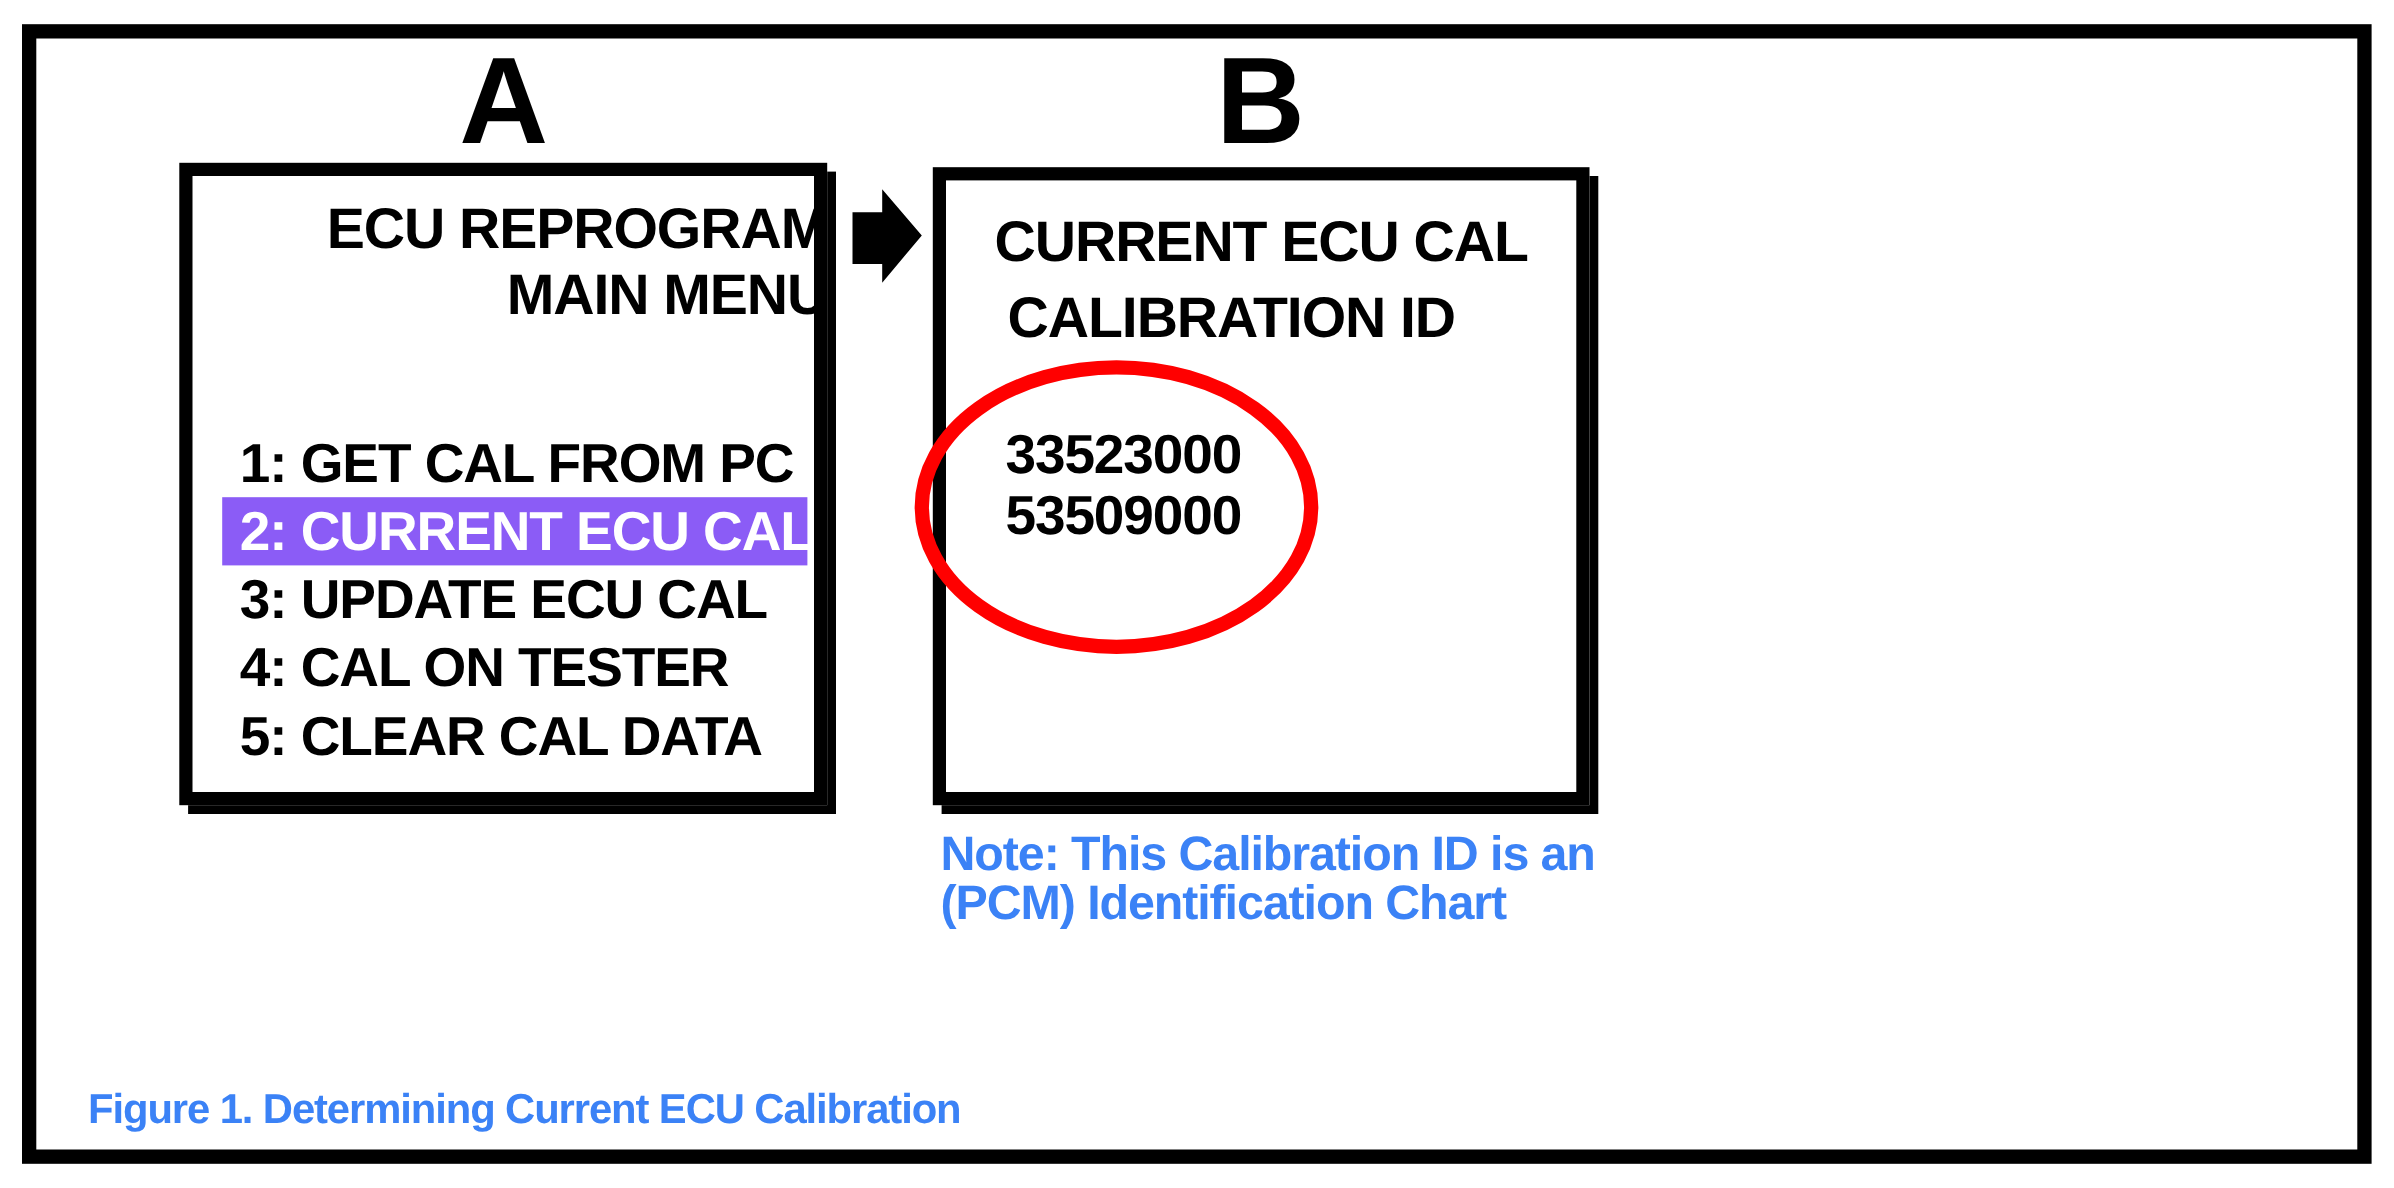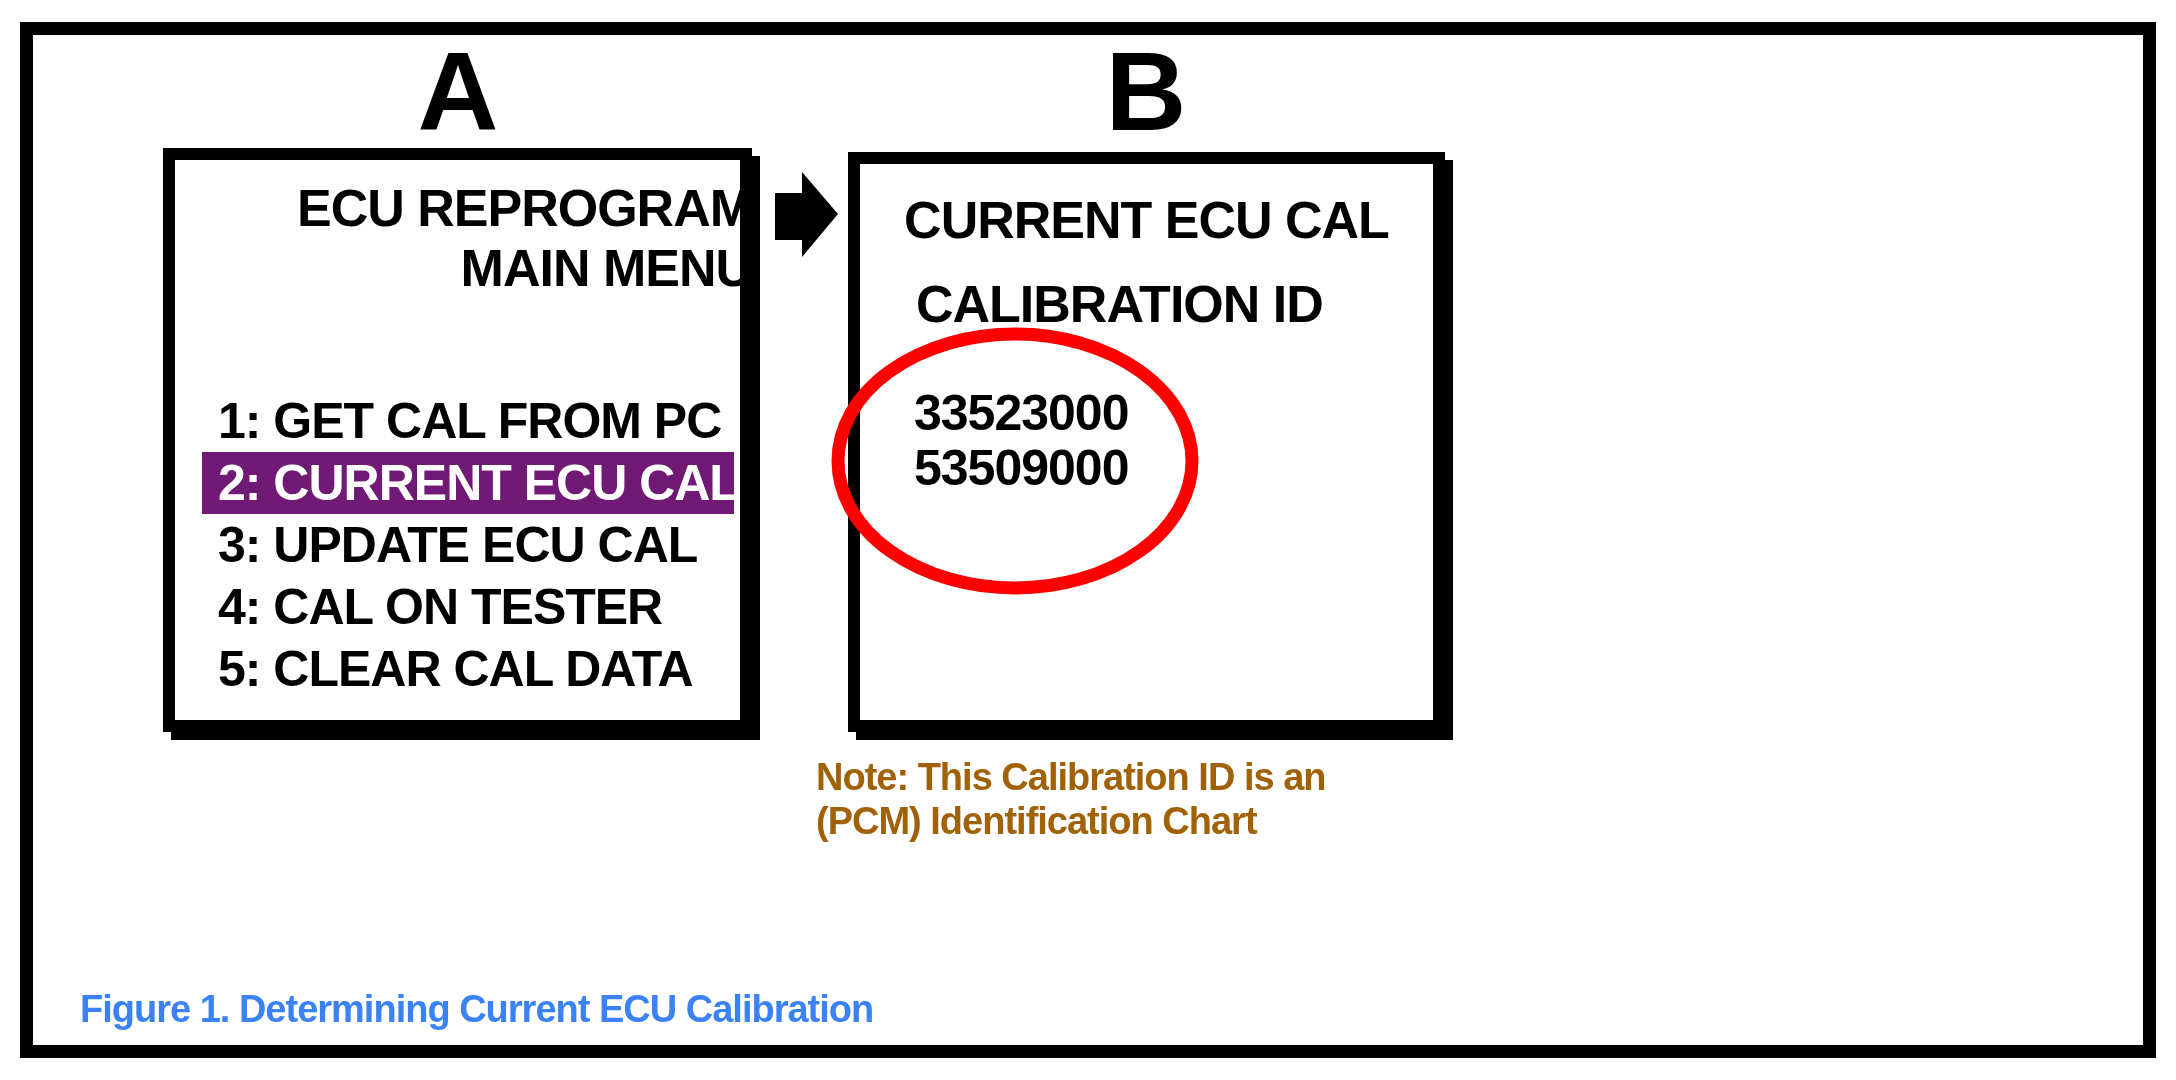--- a/index.html
+++ b/index.html
@@ -62,36 +62,36 @@
     height: 62px;
     display: flex;
     align-items: center;
     padding-left: 16px;
     font-size: 50px;
     letter-spacing: -1px;
     white-space: nowrap;
     box-sizing: border-box;
   }
   .menu-row.selected {
-    background: #701a75;
+    background: #8b5cf6;
     color: #ffffff;
   }
 
   .screen-b-title {
     position: absolute;
     left: 848px; top: 194px; width: 597px;
     text-align: center;
     font-size: 52px;
     line-height: 1;
     letter-spacing: -1px;
     white-space: nowrap;
   }
   .screen-b-subtitle {
     position: absolute;
-    left: 916px; top: 278px;
+    left: 916px; top: 263px;
     font-size: 52px;
     line-height: 1;
     letter-spacing: -1px;
     white-space: nowrap;
   }
   .cal-ids {
     position: absolute;
     left: 914px; top: 386px;
     font-size: 50px;
     line-height: 55px;
@@ -106,24 +106,24 @@
   .ellipse-svg {
     position: absolute;
     left: 820px; top: 320px;
     width: 400px; height: 290px;
     z-index: 5;
     pointer-events: none;
   }
 
   .note {
     position: absolute;
-    left: 816px; top: 755px;
-    font-size: 38px;
+    left: 855px; top: 755px;
+    font-size: 44px;
     line-height: 44px;
-    color: #a16207;
+    color: #3b82f6;
     letter-spacing: -1px;
     white-space: nowrap;
   }
   .caption {
     position: absolute;
     left: 80px; top: 990px;
     font-size: 38px;
     line-height: 1;
     color: #3b82f6;
     letter-spacing: -1px;

